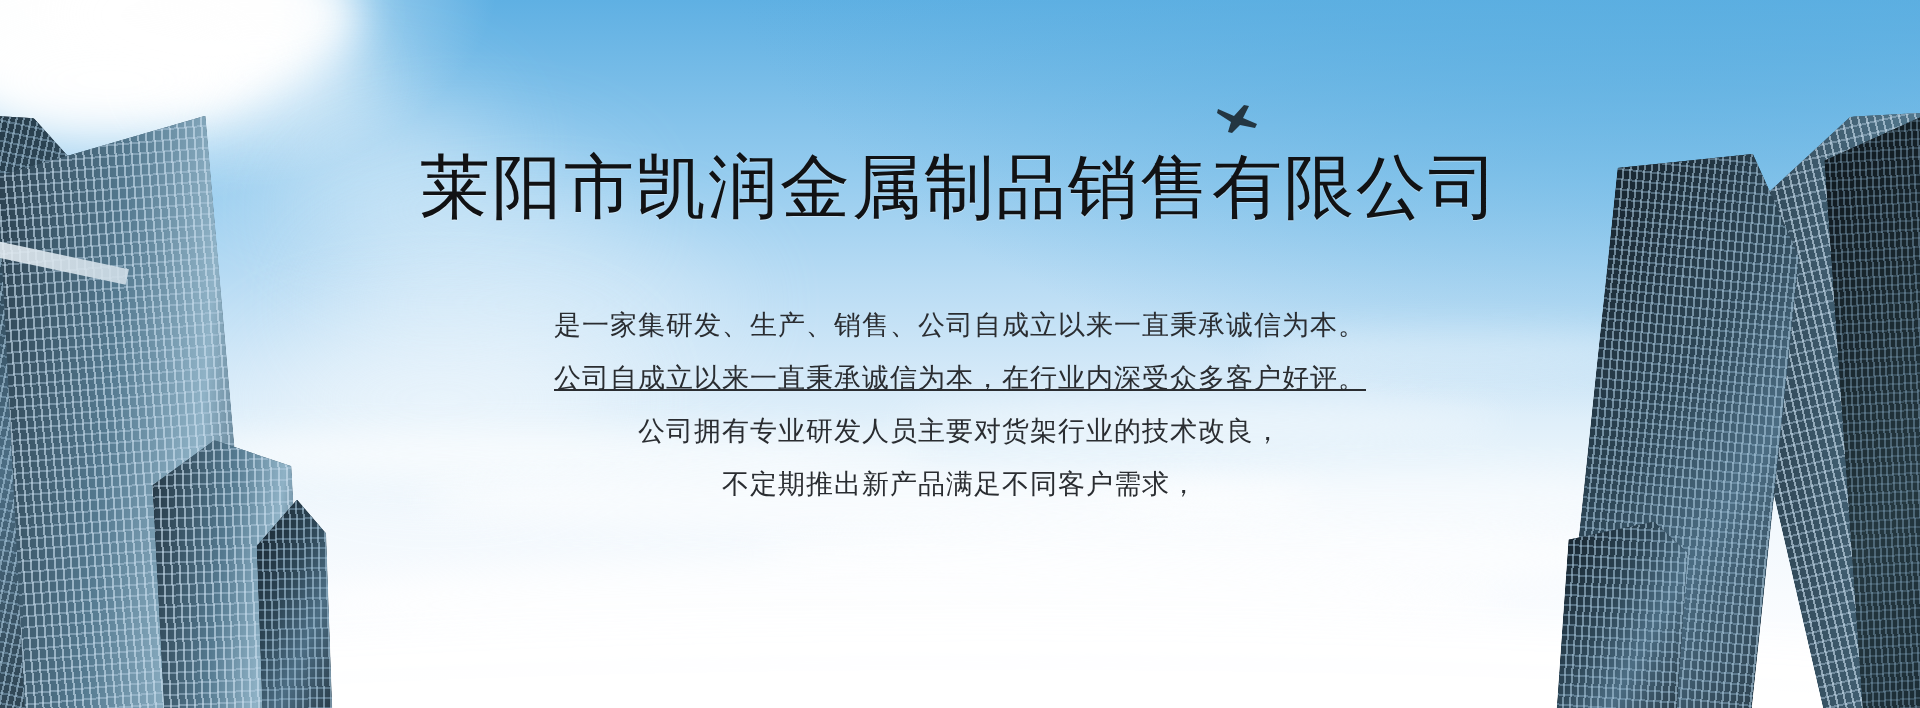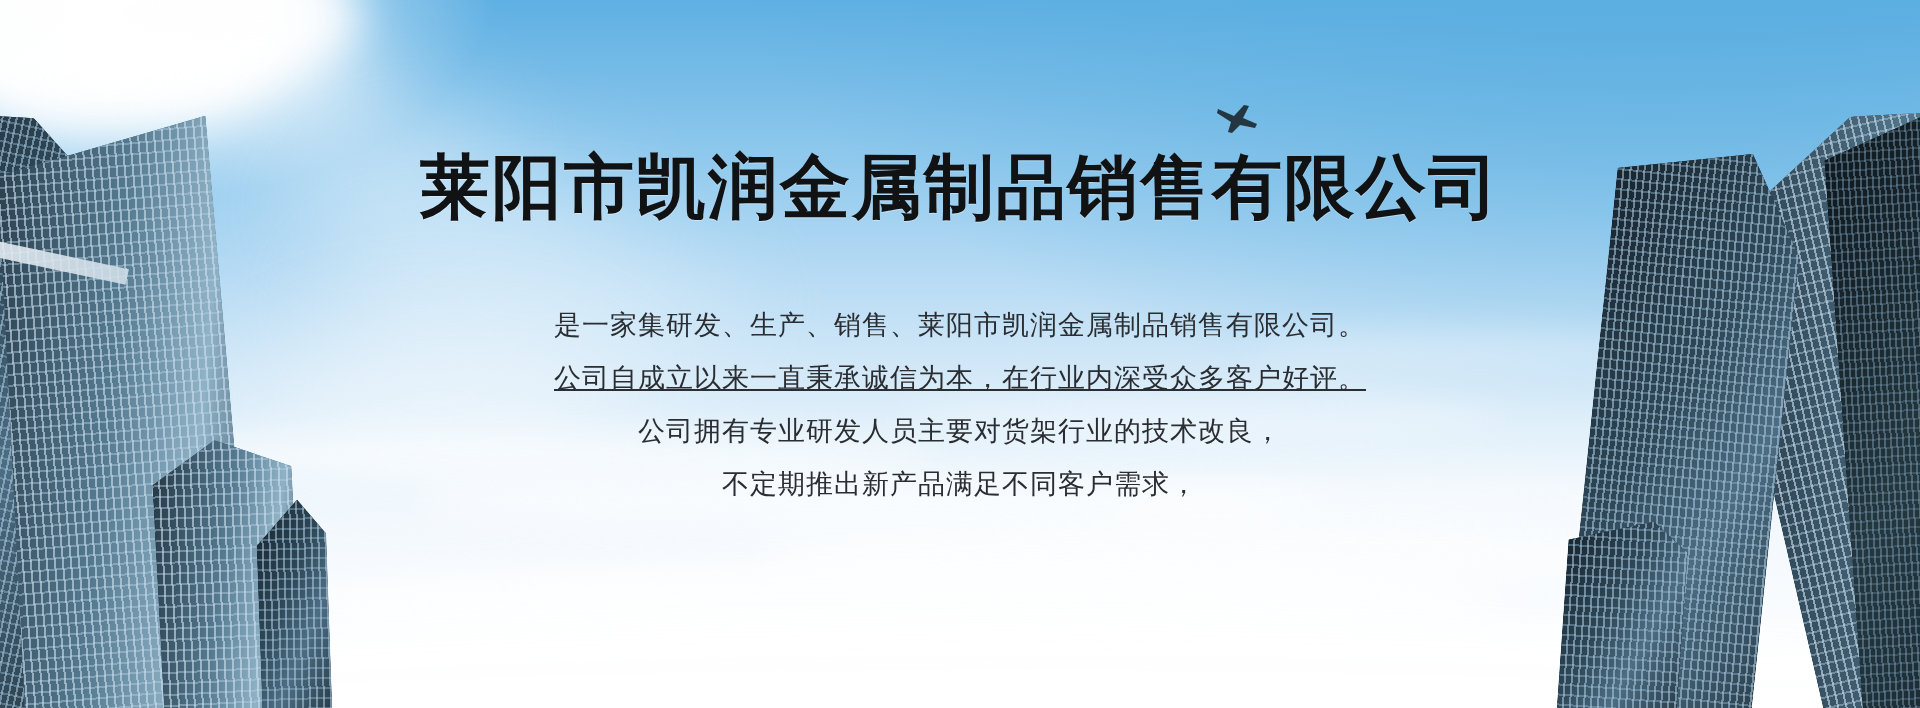--- a/index.html
+++ b/index.html
@@ -141,21 +141,21 @@
     height: 708px;
     text-align: center;
     pointer-events: none;
   }
   .title {
     position: absolute;
     left: 0;
     right: 0;
     top: 152px;
     font-size: 70px;
-    font-weight: bold;
+    font-weight: normal;
     letter-spacing: 2px;
     color: #111214;
     line-height: 1.0;
     text-shadow: 0 1px 0 rgba(255,255,255,0.35);
     white-space: nowrap;
   }
   .sub {
     position: absolute;
     left: 0;
     right: 0;
@@ -245,19 +245,19 @@
          transform: rotate(4deg); transform-origin: 50% 0%;
          clip-path: polygon(0% 10%, 70% 0%, 100% 12%, 100% 100%, 0% 100%);"></div>
   </div>
 
   <svg class="plane" style="left:1216px; top:100px;" width="44" height="34" viewBox="0 0 44 34">
     <path d="M2 9 L18 16 L28 5 L33 6 L27 18 L41 24 L39 28 L24 25 L16 33 L12 32 L15 22 L1 13 Z" fill="#1d2a33" opacity="0.92"></path>
   </svg>
 
   <div class="content">
     <div class="title">莱阳市凯润金属制品销售有限公司</div>
-    <div class="sub sub1">是一家集研发、生产、销售、莱阳市凯润金属制品销售有限公司。</div>
+    <div class="sub sub1">是一家集研发、生产、销售、公司自成立以来一直秉承诚信为本。</div>
     <div class="sub sub2">公司自成立以来一直秉承诚信为本，在行业内深受众多客户好评。</div>
     <div class="sub sub4">不定期推出新产品满足不同客户需求，</div>
     <div class="sub sub3">公司拥有专业研发人员主要对货架行业的技术改良，</div>
   </div>
 
 </div>
 
 </body></html>

